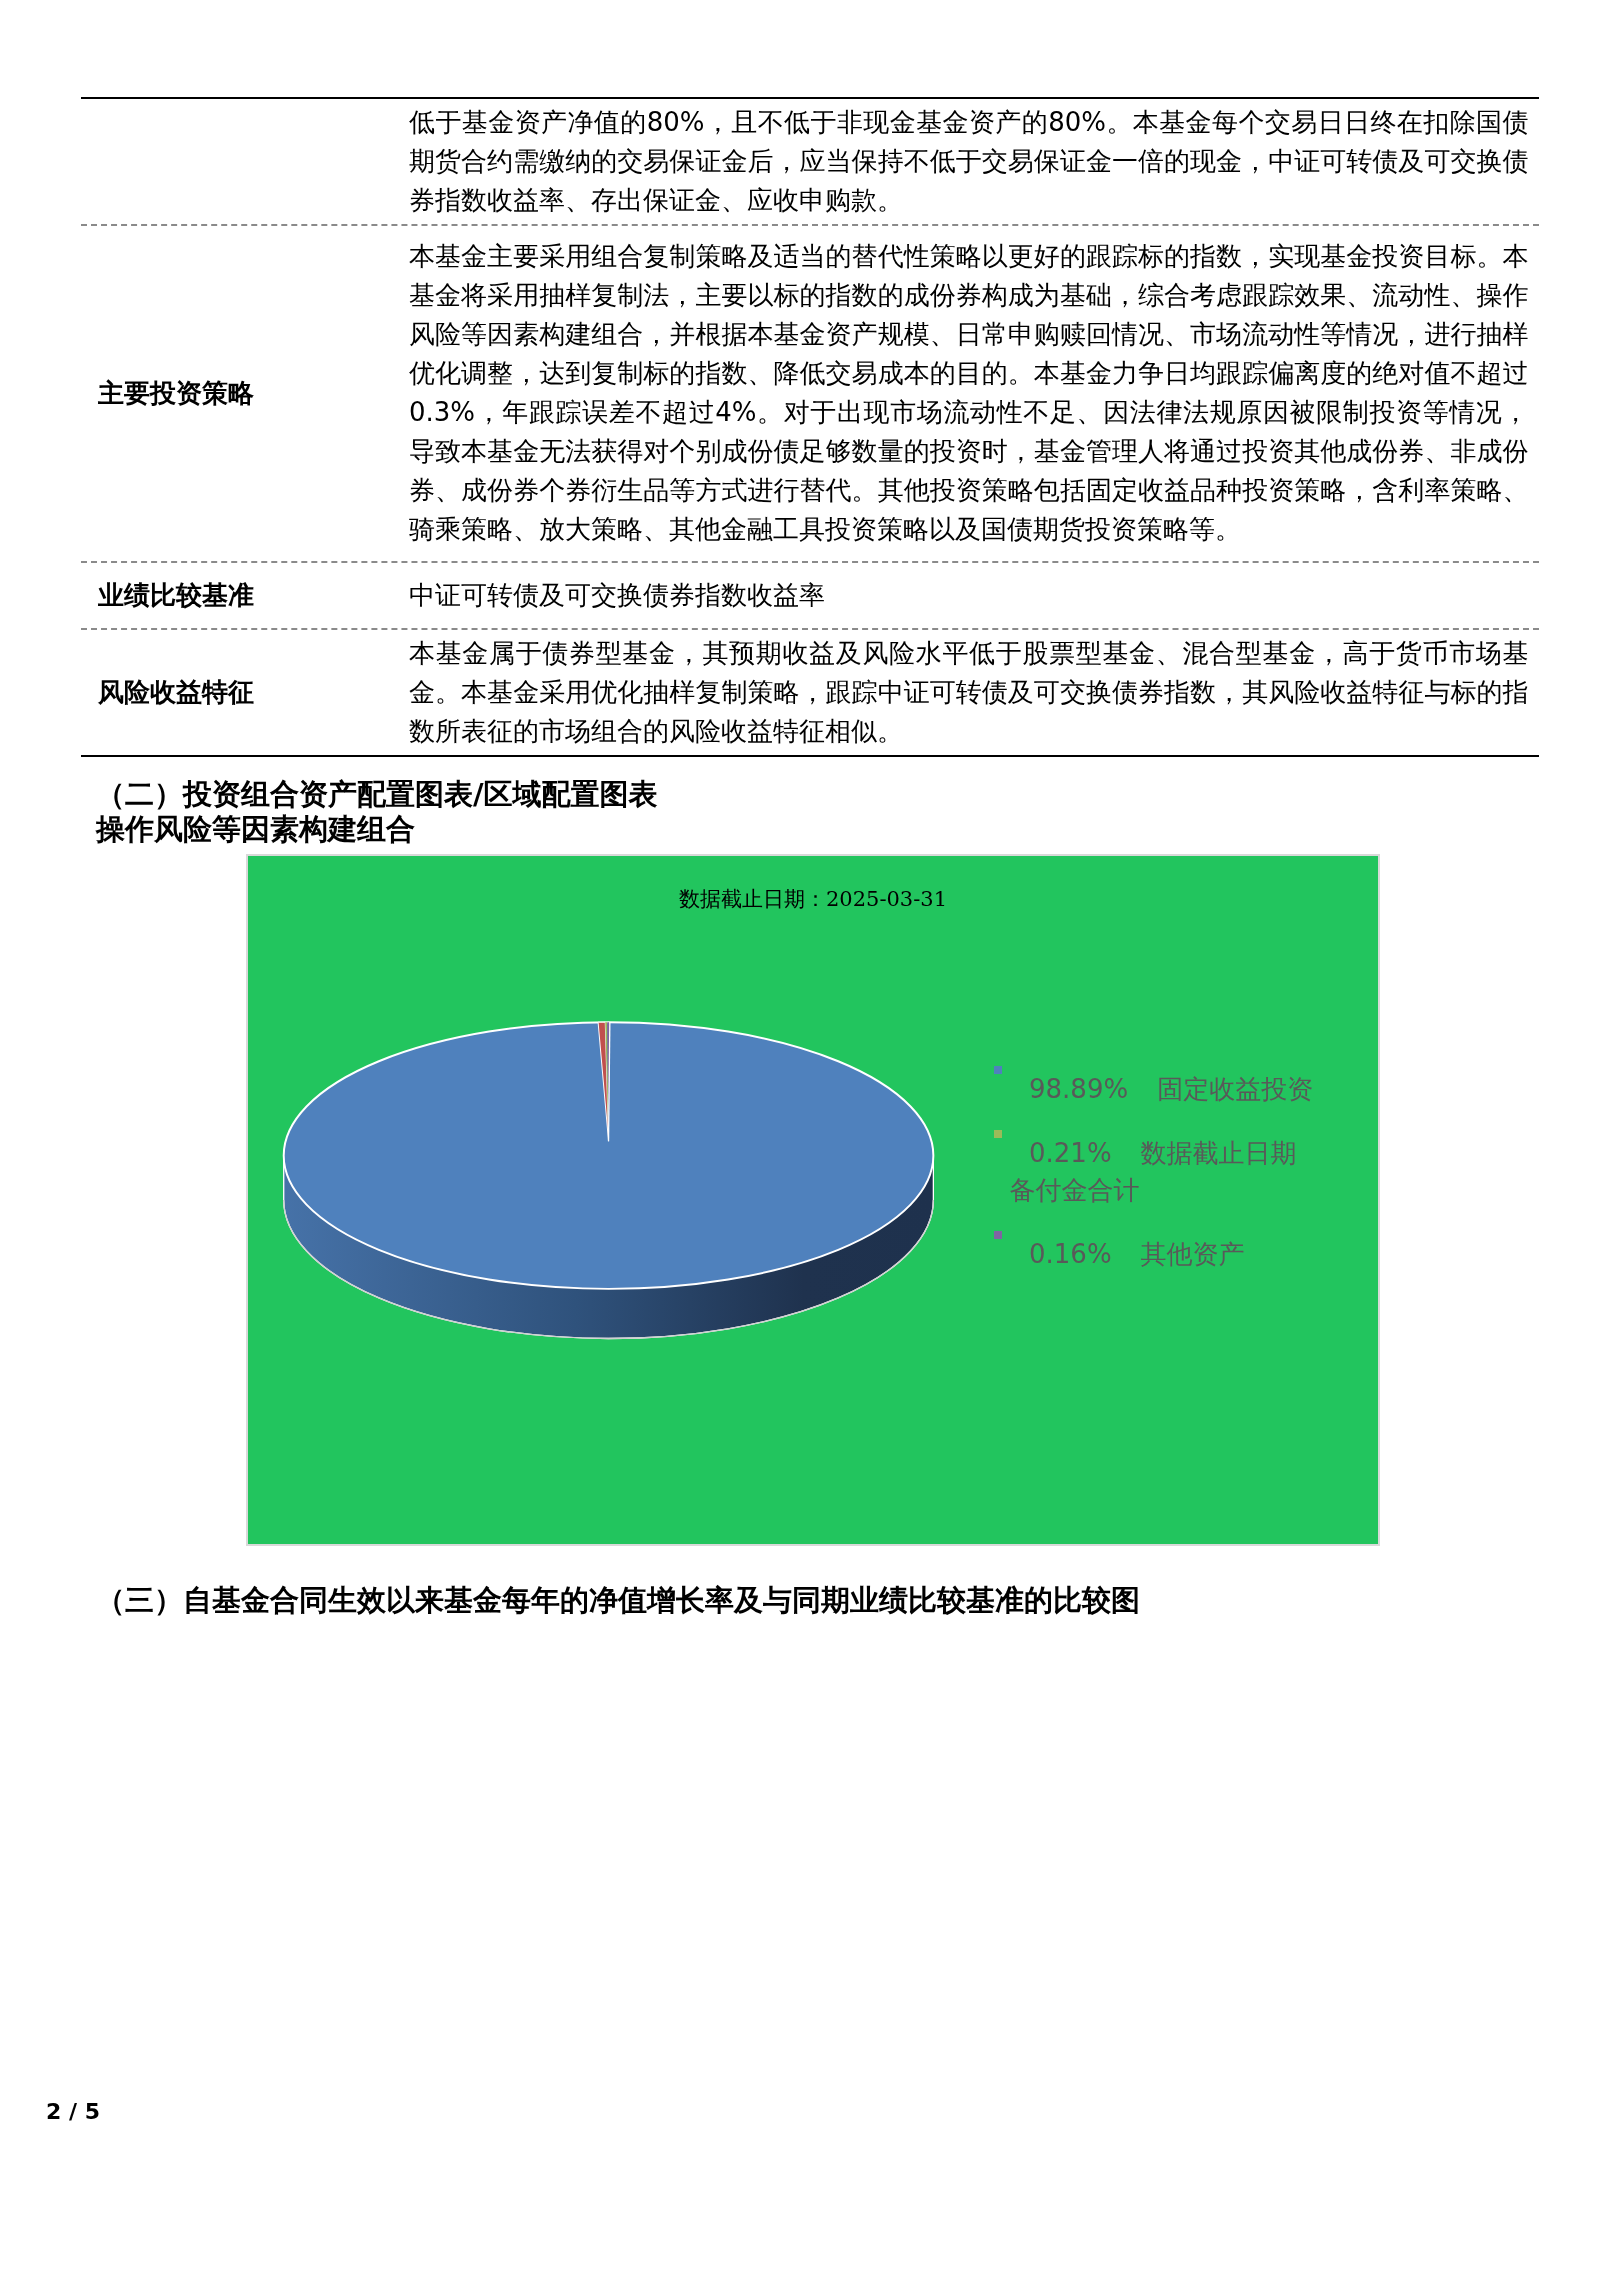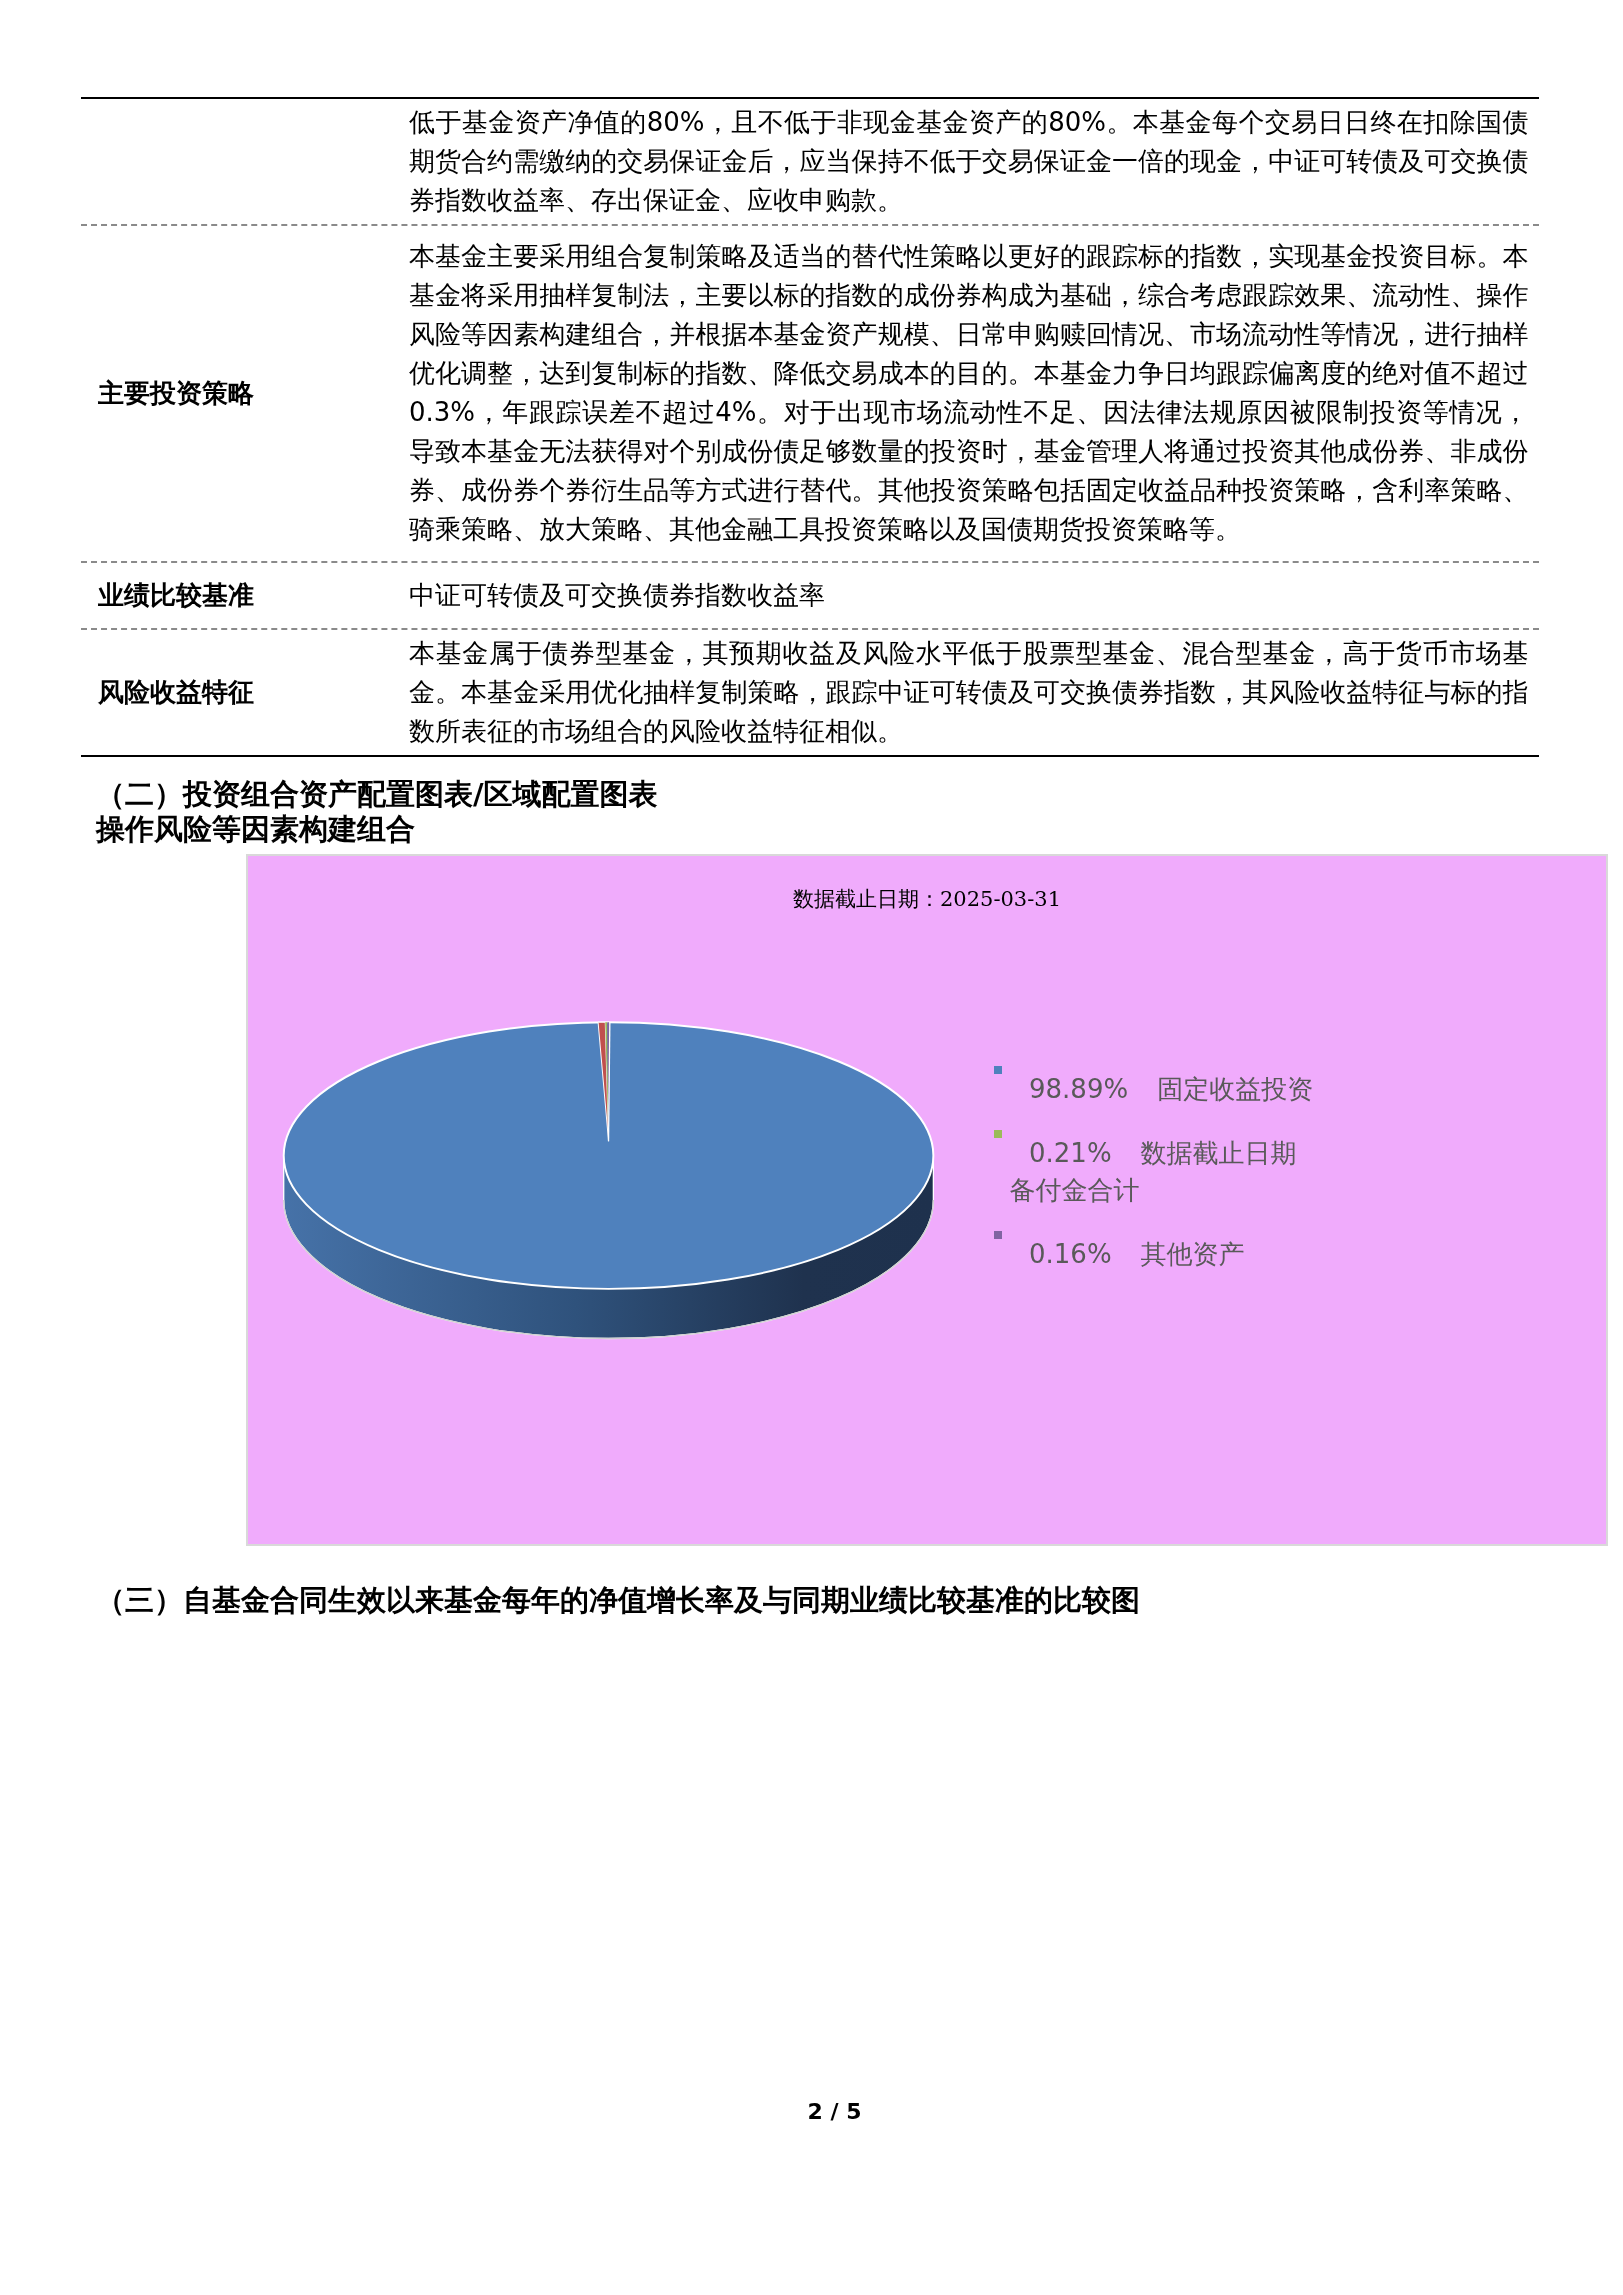--- a/index.html
+++ b/index.html
@@ -13,36 +13,36 @@
   .row + .row { border-top: 2px dashed #8a8a8a; }
   .cell-label { width: 328px; flex: 0 0 328px; padding-left: 17px; box-sizing: border-box;
                 font-weight: bold; font-size: 26px; }
   .cell-value { flex: 1; padding: 3.9px 10.5px 3.9px 0; font-size: 26px; line-height: 39px;
                 text-align: justify; }
 
   
   .h2 { position: absolute; left: 96px; font-weight: bold; font-size: 29px; line-height: 37px; }
 
   
-  .chart-frame { position: absolute; left: 246px; top: 854px; width: 1362px; height: 692px;
-                 border: 2.6px solid #d9d9d9; box-sizing: border-box; background: #f0abfc; }
+  .chart-frame { position: absolute; left: 246px; top: 854px; width: 1134px; height: 692px;
+                 border: 2.6px solid #d9d9d9; box-sizing: border-box; background: #22c55e; }
   .chart-title { position: absolute; left: 0; right: 0; top: 29px; text-align: center;
                  font-family: "DejaVu Serif", "Liberation Serif", serif; font-size: 21px; color: #000; }
   .pie-svg { position: absolute; left: 29px; top: 161px; }
 
   .legend { position: absolute; left: 746px; top: 196px; width: 366px;
             font-family: "DejaVu Serif", "Liberation Serif", serif; color: #595959; font-size: 26px; }
   .legend-item { position: relative; padding-left: 35px; line-height: 37px; }
   .legend-item .sw { position: absolute; left: 0; top: 14.4px; width: 7.9px; height: 7.9px; }
   .legend-item .pct { display: inline-block; margin-right: 29px;
                       font-family: "DejaVu Sans", "Liberation Sans", sans-serif; margin-top: 19px; }
   .legend-item .wrap { margin-left: -19.6px; }
 
   
-  .page-num { position: absolute; left: 0; right: 0; top: 2099px; text-align: center;
+  .page-num { position: absolute; left: 0; right: 0; top: 2099px; 
               font-weight: bold; font-size: 22px; padding-left: 46px; }
 </style>
 </head>
 <body>
 
 <div class="tbl">
   <div class="row" style="min-height:115px;">
     <div class="cell-label"></div>
     <div class="cell-value">低于基金资产净值的80%，且不低于非现金基金资产的80%。本基金每个交易日日终在扣除国债期货合约需缴纳的交易保证金后，应当保持不低于交易保证金一倍的现金，中证可转债及可交换债券指数收益率、存出保证金、应收申购款。</div>
   </div>

